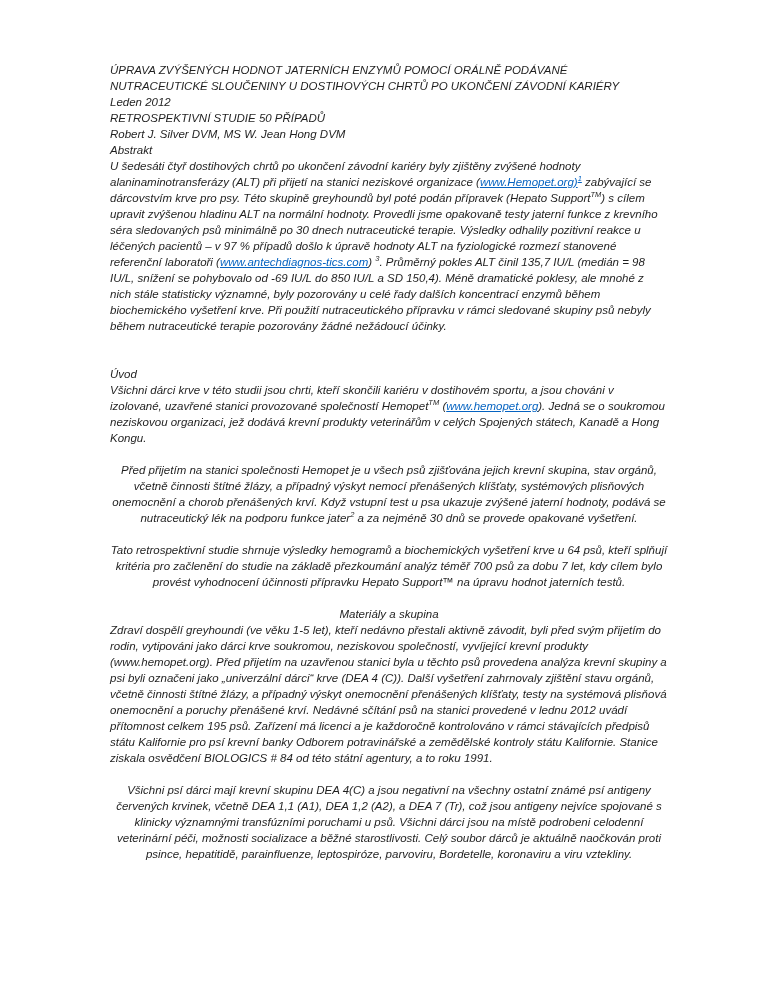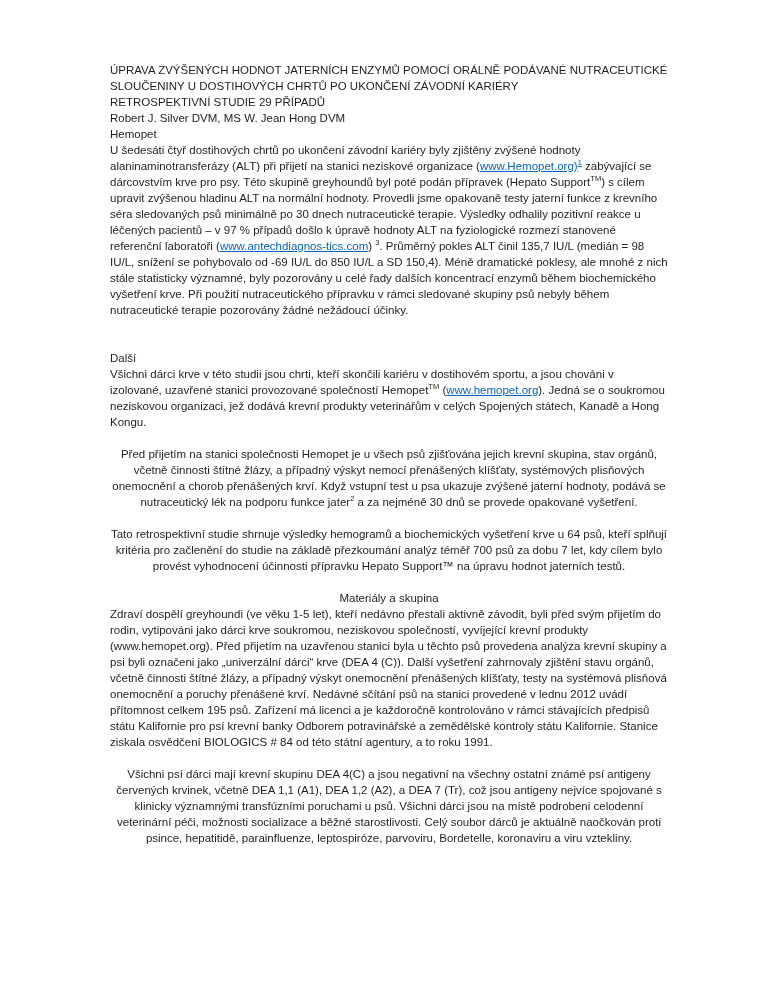--- a/index.html
+++ b/index.html
@@ -16,20 +16,21 @@
   }
   .doc-page {
     position: absolute;
     left: 110px;
     top: 62px;
     width: 558px;
     color: #1f1f1f;
     font-size: 11.5px;
     line-height: 16px;
     letter-spacing: 0;
+    font-style: italic;
   }
   .doc-page p {
     margin: 0;
     padding: 0;
   }
   .gap0 { margin-top: 0; }
   .gap1 { margin-top: 16px !important; text-align: center; }
   .gap2 { margin-top: 32px !important; }
   a.link, sup.link {
     color: #0563C1;
@@ -40,24 +41,25 @@
     font-size: 7.5px;
     line-height: 0;
     vertical-align: super;
   }
 </style>
 </head>
 <body>
 
 <div class="doc-page">
     <p class="gap0"><span>ÚPRAVA ZVÝŠENÝCH HODNOT JATERNÍCH ENZYMŮ POMOCÍ ORÁLNĚ PODÁVANÉ NUTRACEUTICKÉ SLOUČENINY U DOSTIHOVÝCH CHRTŮ PO UKONČENÍ ZÁVODNÍ KARIÉRY</span></p>
-    <p class="gap0"><span>RETROSPEKTIVNÍ STUDIE 29 PŘÍPADŮ</span></p>
+    <p class="gap0"><span>Leden 2012</span></p>
+    <p class="gap0"><span>RETROSPEKTIVNÍ STUDIE 50 PŘÍPADŮ</span></p>
     <p class="gap0"><span>Robert J. Silver DVM, MS W. Jean Hong DVM</span></p>
-    <p class="gap0"><span>Hemopet</span></p>
+    <p class="gap0"><span>Abstrakt</span></p>
     <p class="gap0"><span>U šedesáti čtyř dostihových chrtů po ukončení závodní kariéry byly zjištěny zvýšené hodnoty alaninaminotransferázy (ALT) při přijetí na stanici neziskové organizace (</span><a class="link" href="#">www.Hemopet.org)</a><sup class="link">1</sup><span> zabývající se dárcovstvím krve pro psy. Této skupině greyhoundů byl poté podán přípravek (Hepato Support</span><sup>TM</sup><span>) s cílem upravit zvýšenou hladinu ALT na normální hodnoty. Provedli jsme opakovaně testy jaterní funkce z krevního séra sledovaných psů minimálně po 30 dnech nutraceutické terapie. Výsledky odhalily pozitivní reakce u léčených pacientů – v 97 % případů došlo k úpravě hodnoty ALT na fyziologické rozmezí stanovené referenční laboratoři (</span><a class="link" href="#">www.antechdiagnos-tics.com</a><span>) </span><sup>3</sup><span>. Průměrný pokles ALT činil 135,7 IU/L (medián = 98 IU/L, snížení se pohybovalo od -69 IU/L do 850 IU/L a SD 150,4). Méně dramatické poklesy, ale mnohé z nich stále statisticky významné, byly pozorovány u celé řady dalších koncentrací enzymů během biochemického vyšetření krve. Při použití nutraceutického přípravku v rámci sledované skupiny psů nebyly během nutraceutické terapie pozorovány žádné nežádoucí účinky.</span></p>
-    <p class="gap2"><span>Další</span></p>
+    <p class="gap2"><span>Úvod</span></p>
     <p class="gap0"><span>Všichni dárci krve v této studii jsou chrti, kteří skončili kariéru v dostihovém sportu, a jsou chováni v izolované, uzavřené stanici provozované společností Hemopet</span><sup>TM</sup><span> (</span><a class="link" href="#">www.hemopet.org</a><span>). Jedná se o soukromou neziskovou organizaci, jež dodává krevní produkty veterinářům v celých Spojených státech, Kanadě a Hong Kongu.</span></p>
     <p class="gap1"><span>Před přijetím na stanici společnosti Hemopet je u všech psů zjišťována jejich krevní skupina, stav orgánů, včetně činnosti štítné žlázy, a případný výskyt nemocí přenášených klíšťaty, systémových plisňových onemocnění a chorob přenášených krví. Když vstupní test u psa ukazuje zvýšené jaterní hodnoty, podává se nutraceutický lék na podporu funkce jater</span><sup>2</sup><span> a za nejméně 30 dnů se provede opakované vyšetření.</span></p>
     <p class="gap1"><span>Tato retrospektivní studie shrnuje výsledky hemogramů a biochemických vyšetření krve u 64 psů, kteří splňují kritéria pro začlenění do studie na základě přezkoumání analýz téměř 700 psů za dobu 7 let, kdy cílem bylo provést vyhodnocení účinnosti přípravku Hepato Support™ na úpravu hodnot jaterních testů.</span></p>
     <p class="gap1"><span>Materiály a skupina</span></p>
     <p class="gap0"><span>Zdraví dospělí greyhoundi (ve věku 1-5 let), kteří nedávno přestali aktivně závodit, byli před svým přijetím do rodin, vytipováni jako dárci krve soukromou, neziskovou společností, vyvíjející krevní produkty (www.hemopet.org). Před přijetím na uzavřenou stanici byla u těchto psů provedena analýza krevní skupiny a psi byli označeni jako „univerzální dárci“ krve (DEA 4 (C)). Další vyšetření zahrnovaly zjištění stavu orgánů, včetně činnosti štítné žlázy, a případný výskyt onemocnění přenášených klíšťaty, testy na systémová plisňová onemocnění a poruchy přenášené krví. Nedávné sčítání psů na stanici provedené v lednu 2012 uvádí přítomnost celkem 195 psů. Zařízení má licenci a je každoročně kontrolováno v rámci stávajících předpisů státu Kalifornie pro psí krevní banky Odborem potravinářské a zemědělské kontroly státu Kalifornie. Stanice ziskala osvědčení BIOLOGICS # 84 od této státní agentury, a to roku 1991.</span></p>
     <p class="gap1"><span>Všichni psí dárci mají krevní skupinu DEA 4(C) a jsou negativní na všechny ostatní známé psí antigeny červených krvinek, včetně DEA 1,1 (A1), DEA 1,2 (A2), a DEA 7 (Tr), což jsou antigeny nejvíce spojované s klinicky významnými transfúzními poruchami u psů. Všichni dárci jsou na místě podrobeni celodenní veterinární péči, možnosti socializace a běžné starostlivosti. Celý soubor dárců je aktuálně naočkován proti psince, hepatitidě, parainfluenze, leptospiróze, parvoviru, Bordetelle, koronaviru a viru vztekliny.</span></p>
   </div>
 
 </body></html>

